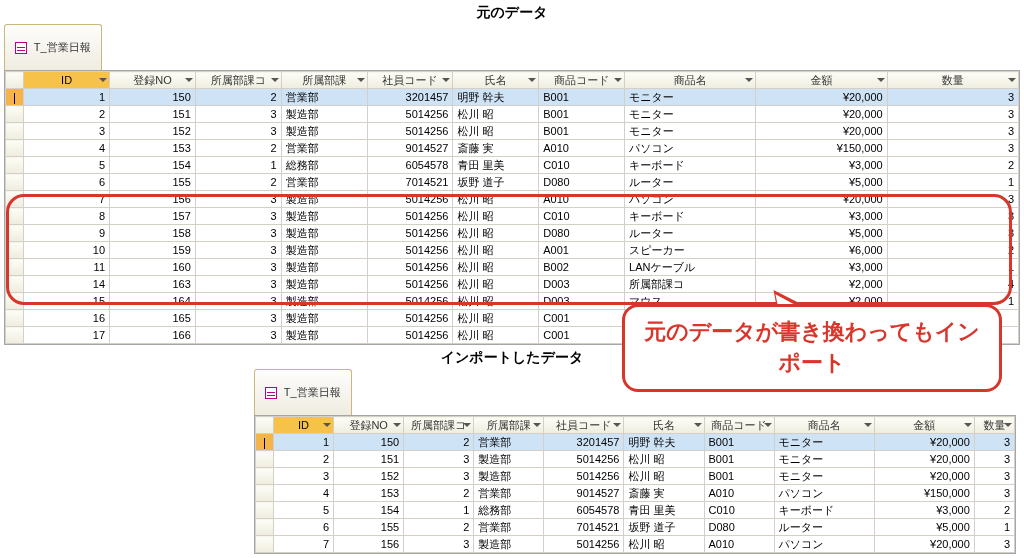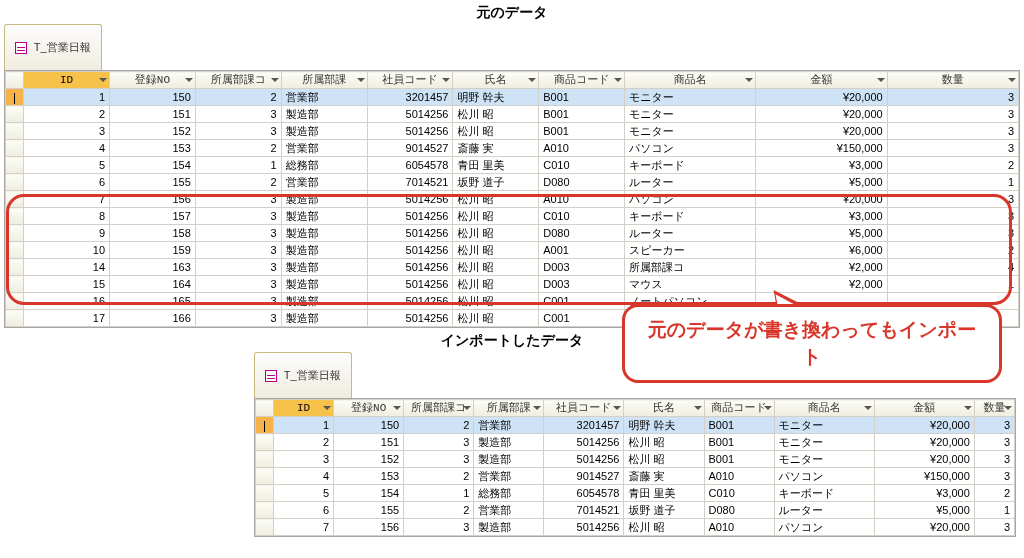--- a/index.html
+++ b/index.html
@@ -44,21 +44,20 @@
     line-height: 14px;
     white-space: nowrap;
     overflow: hidden;
   }
   th {
     background: linear-gradient(#fdfdf7,#efedde);
     font-weight: normal;
     color: #333;
     position: relative;
     text-align:center;
-    font-family:Liberation Mono, monospace;
   }
   th .drop { position:absolute; right:2px; top:50%; transform:translateY(-50%); width:0;height:0;border-left:4px solid transparent;border-right:4px solid transparent;border-top:4px solid #555;}
   .rowsel {
     background: linear-gradient(#fdfdf7,#efedde);
     width: 18px;
     text-align:center;
   }
   .rowsel.active { background: #f7b24a; }
   th.id-col { background: #f7c24a; color:#000; }
   tr.selected td { background: #cfe3f7; }
@@ -70,21 +69,21 @@
     border: 3px solid #d9362b;
     border-radius: 18px;
     pointer-events: none;
   }
   .callout {
     position: absolute;
     border: 3px solid #d9362b;
     border-radius: 16px;
     background: #fff;
     padding: 10px 18px;
-    font-size: 19px;
+    font-size: 22px;
     font-weight: bold;
     color: #d9362b;
     text-align: center;
     line-height: 1.4;
   }
   .callout-tail {
     position: absolute;
     width: 0; height: 0;
     border-left: 10px solid transparent;
     border-right: 18px solid transparent;
@@ -262,20 +261,33 @@
             <td class="num">10</td>
             <td class="num">159</td>
             <td class="num">3</td>
             <td class="txt">製造部</td>
             <td class="num">5014256</td>
             <td class="txt">松川 昭</td>
             <td class="txt">A001</td>
             <td class="txt">スピーカー</td>
             <td class="num">¥6,000</td>
             <td class="num">2</td>
+          </tr>
+          <tr class="">
+            <td class="rowsel"></td>
+            <td class="num">11</td>
+            <td class="num">160</td>
+            <td class="num">3</td>
+            <td class="txt">製造部</td>
+            <td class="num">5014256</td>
+            <td class="txt">松川 昭</td>
+            <td class="txt">B002</td>
+            <td class="txt">LANケーブル</td>
+            <td class="num">¥3,000</td>
+            <td class="num">1</td>
           </tr>
           <tr class="">
             <td class="rowsel"></td>
             <td class="num">14</td>
             <td class="num">163</td>
             <td class="num">3</td>
             <td class="txt">製造部</td>
             <td class="num">5014256</td>
             <td class="txt">松川 昭</td>
             <td class="txt">D003</td>

